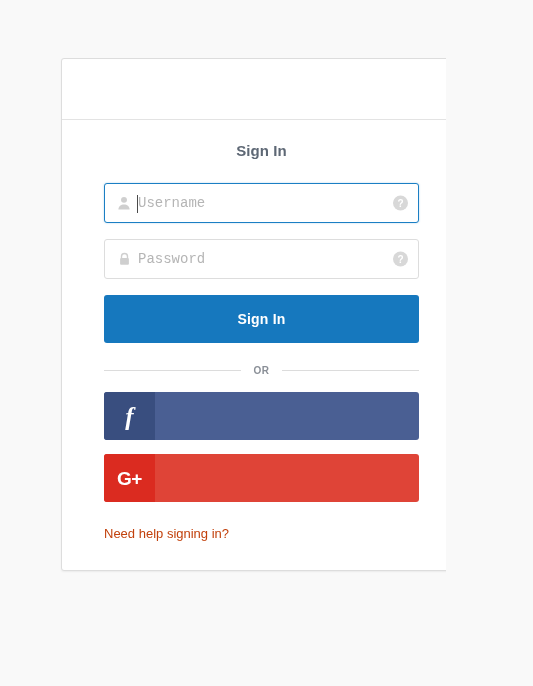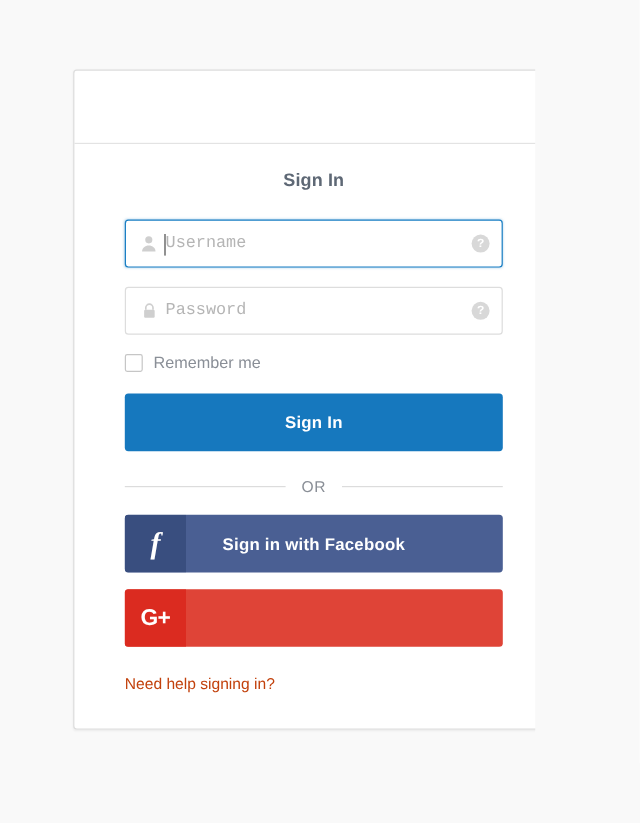--- a/index.html
+++ b/index.html
@@ -173,23 +173,24 @@
     align-items: center;
     margin: 22px 0 16px 0;
   }
   .or-line {
     flex: 1 1 auto;
     height: 1px;
     background: #dcdcdc;
   }
   .or-text {
     padding: 0 13px;
-    font-size: 13px;
+    font-size: 10px;
     color: #8a8f97;
     letter-spacing: 0.4px;
+    font-weight: bold;
   }
 
   
   .btn-social {
     position: relative;
     display: flex;
     align-items: center;
     width: 100%;
     height: 48px;
     border: none;
@@ -279,38 +280,33 @@
         <span class="field-icon">
           <svg width="13" height="14" viewBox="0 0 16 16" aria-hidden="true">
             <path d="M4.3 7V4.9a3.7 3.7 0 0 1 7.4 0V7" fill="none" stroke="#cfcfcf" stroke-width="1.7"></path>
             <rect x="2.6" y="6.9" width="10.8" height="8.1" rx="1.2" fill="#cfcfcf"></rect>
           </svg>
         </span>
         <input class="field-input" type="password" placeholder="Password" style="">
         <span class="help-badge">?</span>
       </div>
 
-      <div class="remember-row">
-        <span class="checkbox"></span>
-        <span class="remember-label">Remember me</span>
-      </div>
 
       <button class="btn-primary">Sign In</button>
 
       <div class="or-divider">
         <span class="or-line"></span>
         <span class="or-text">OR</span>
         <span class="or-line"></span>
       </div>
 
       <button class="btn-social btn-facebook">
         <span class="social-icon-box">
           <span class="fb-glyph">f</span>
         </span>
-        <span class="social-label">Sign in with Facebook</span>
       </button>
 
       <button class="btn-social btn-google">
         <span class="social-icon-box">
           <span class="gplus-glyph">G+</span>
         </span>
       </button>
 
       <div class="help-link-row">
         <a class="help-link">Need help signing in?</a>

